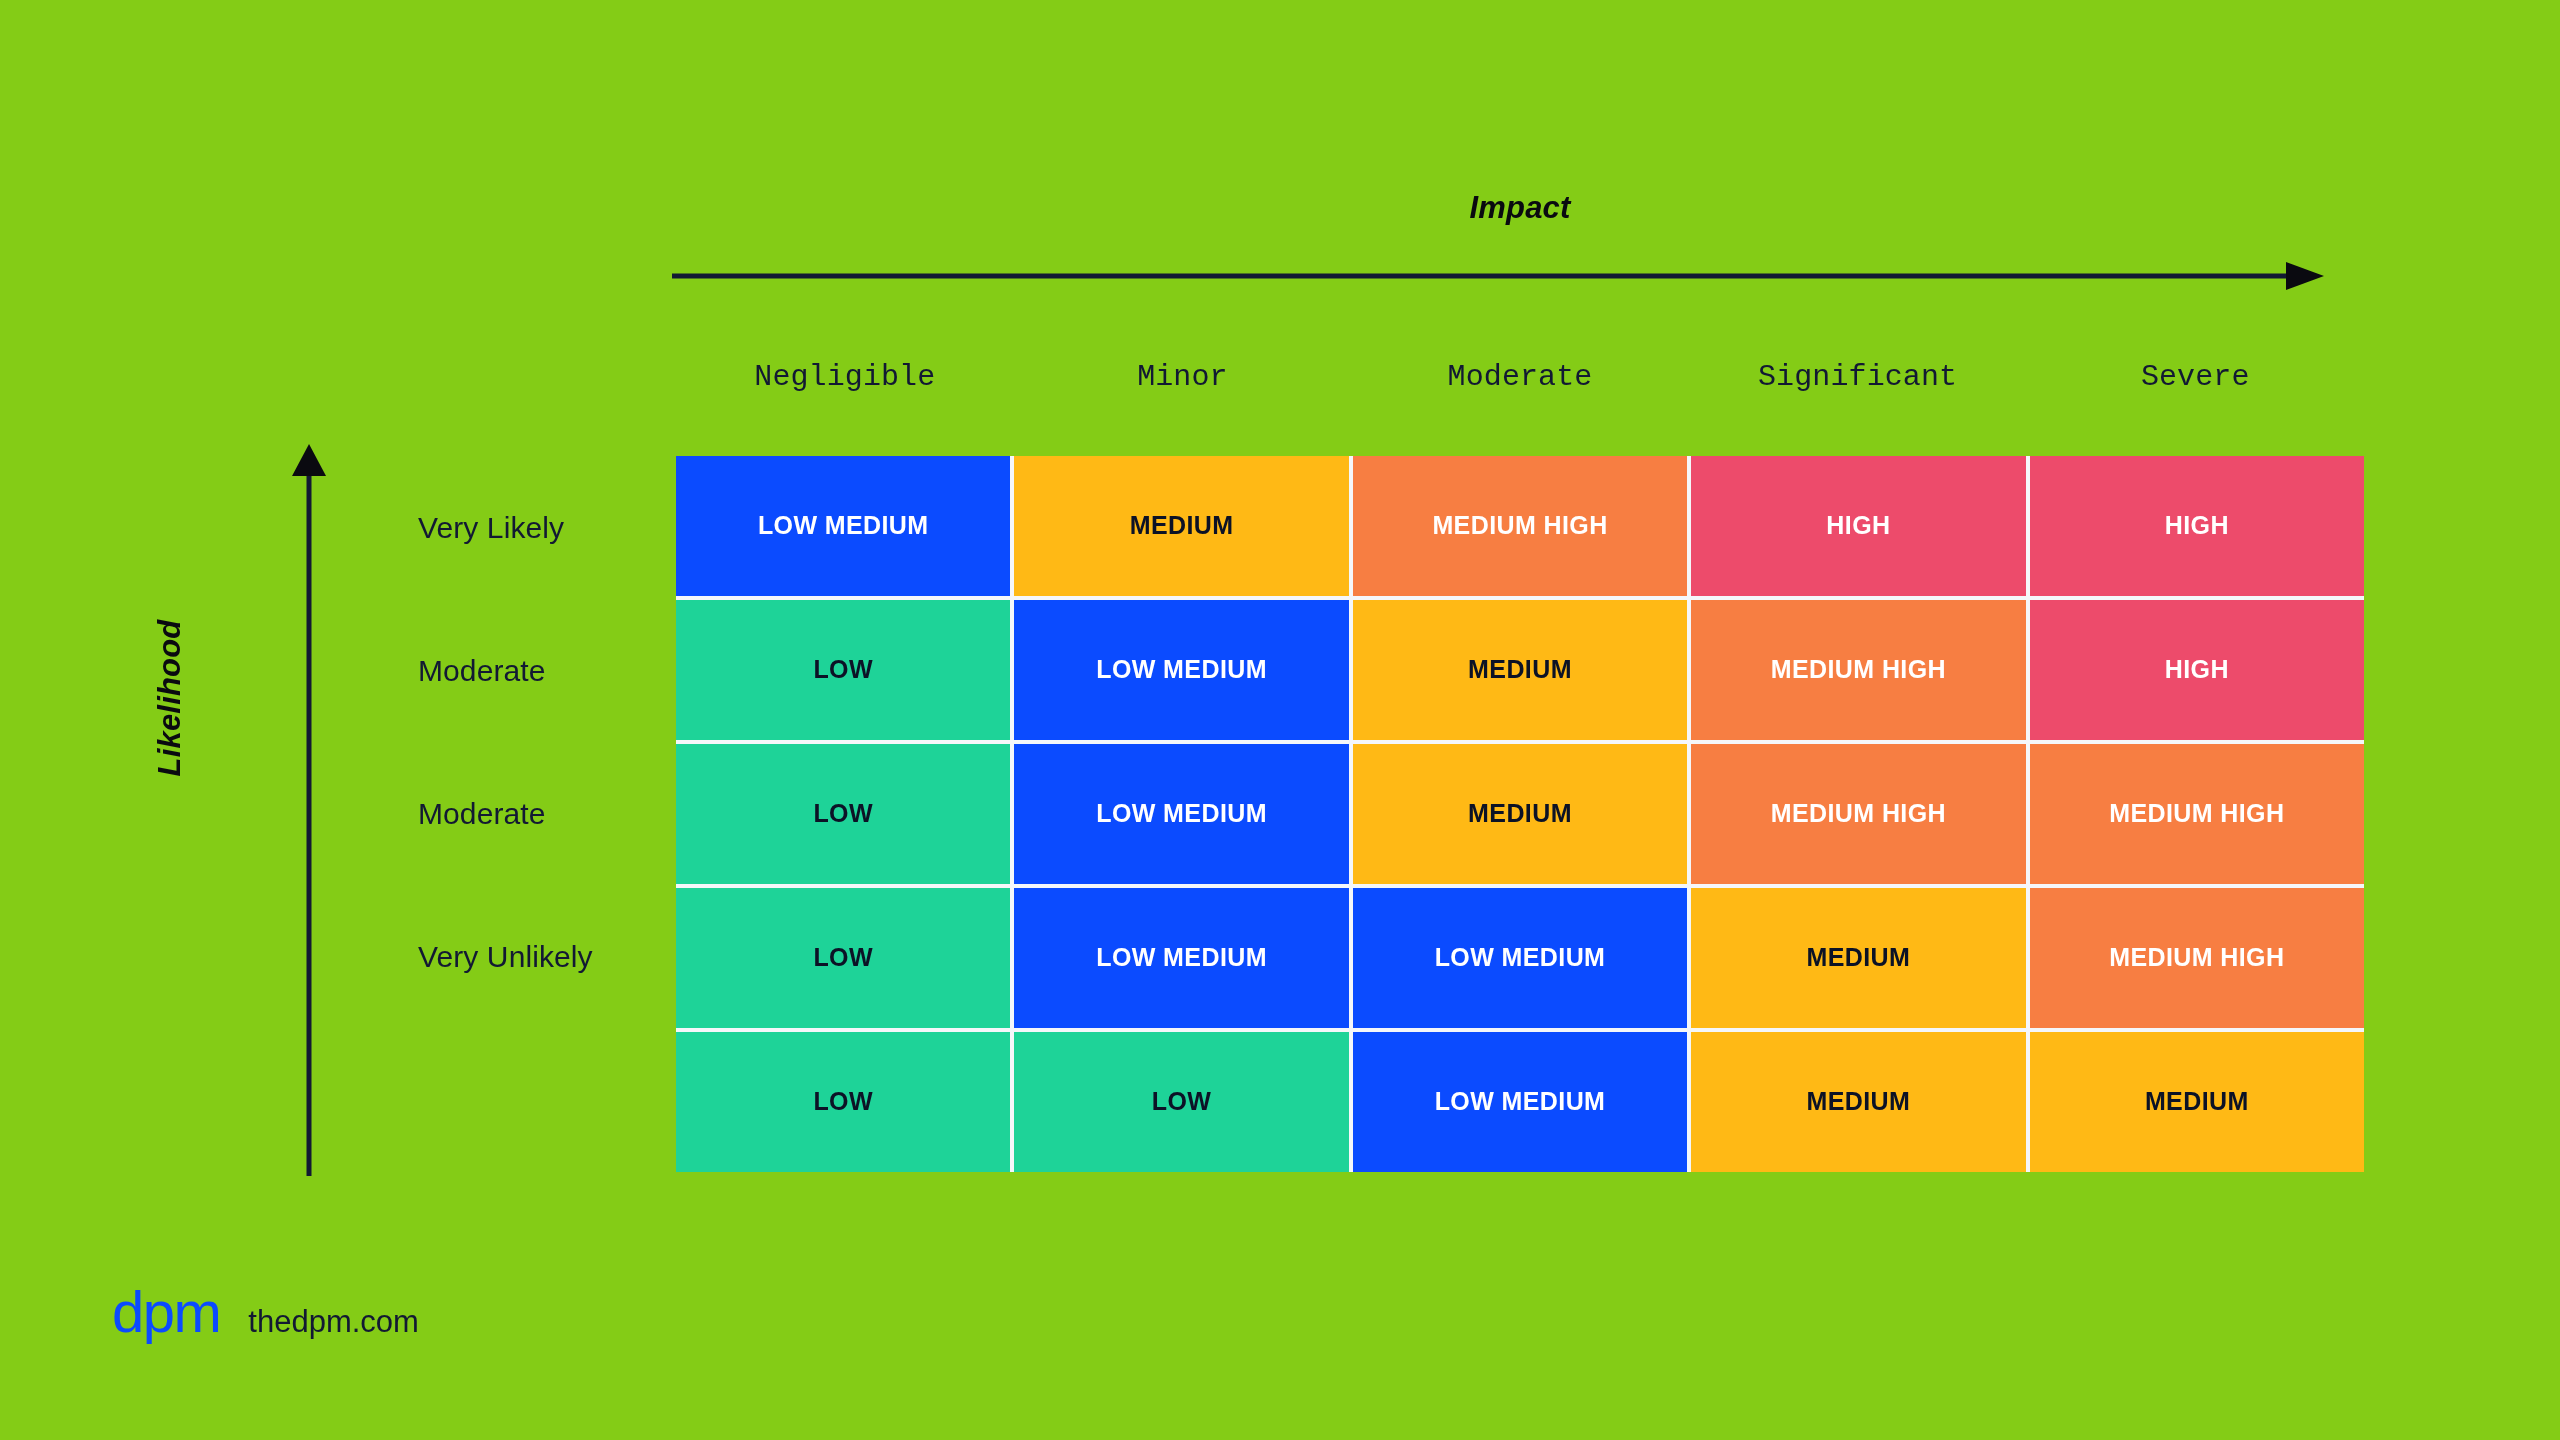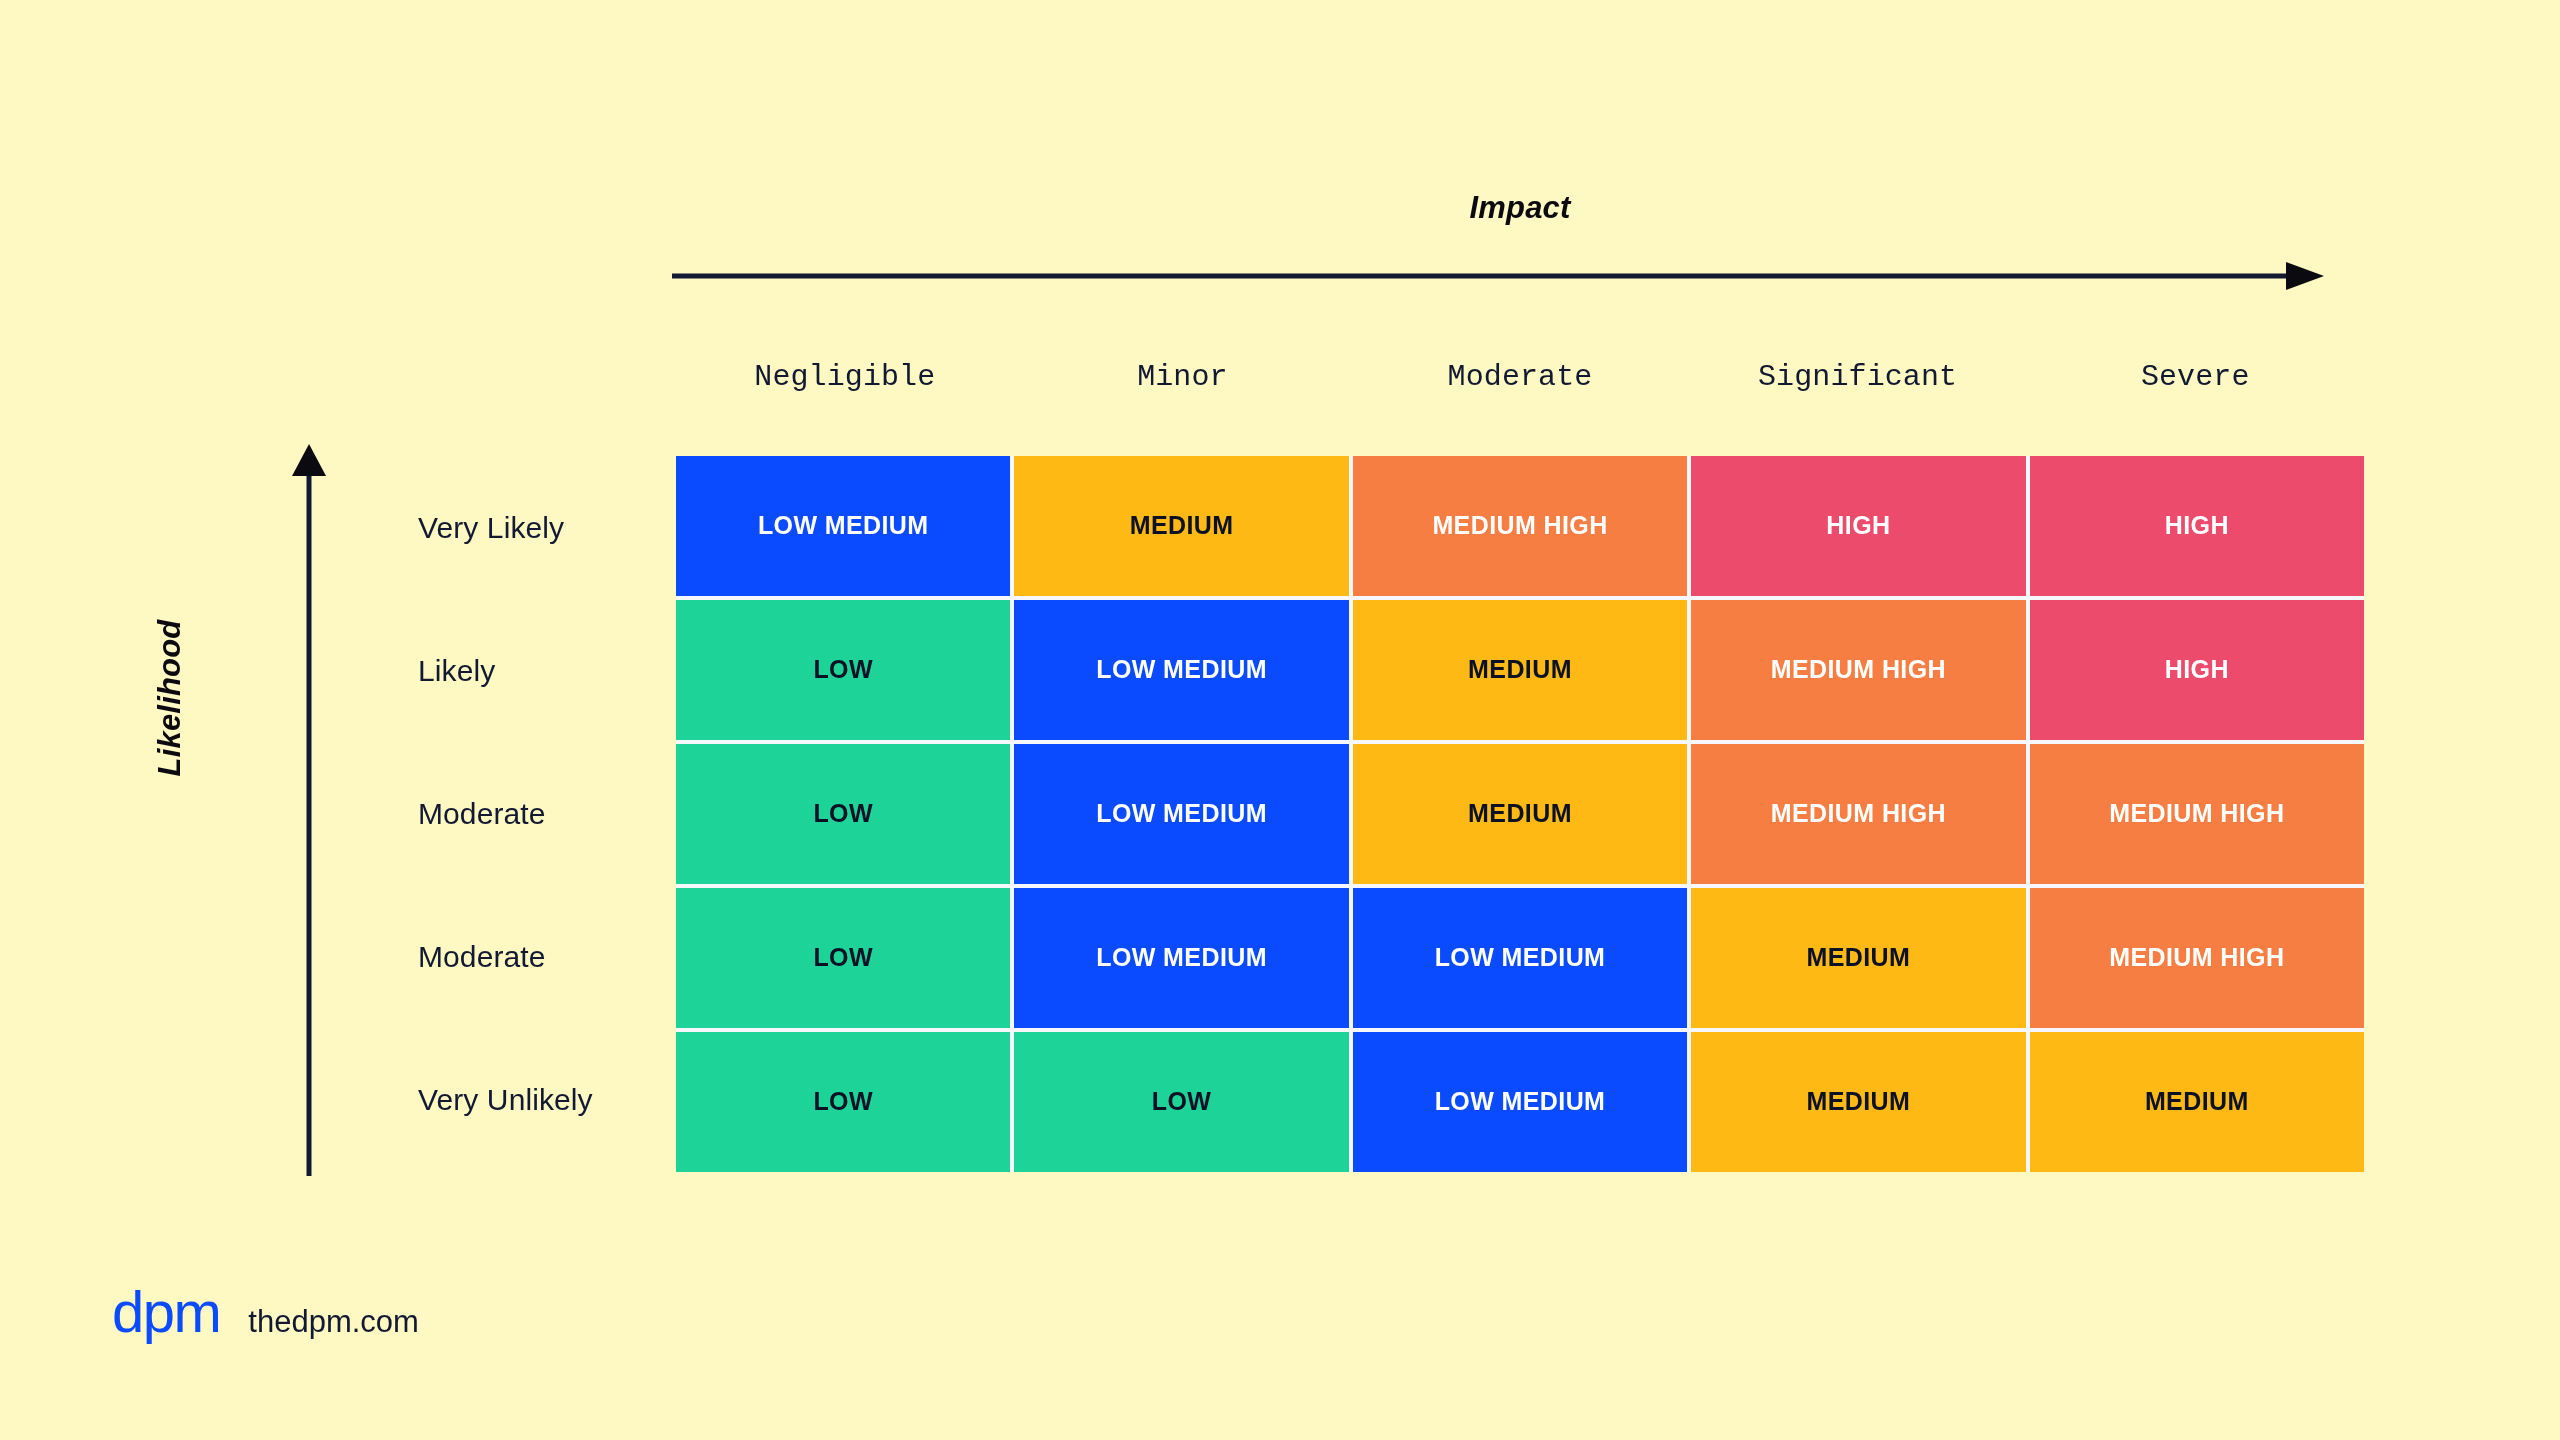--- a/index.html
+++ b/index.html
@@ -9,21 +9,21 @@
     height: 1440px;
     background: #f5f7fa;
     font-family: "Liberation Sans", sans-serif;
     overflow: hidden;
   }
 
   #stage {
     position: relative;
     width: 2560px;
     height: 1440px;
-    background: #fef9c3;
+    background: #84cc16;
   }
 
   
   .impact-title {
     position: absolute;
     left: 676px;
     top: 190px;
     width: 1688px;
     text-align: center;
     font-size: 31px;
@@ -177,21 +177,20 @@
   <div class="col-headers">
     <div class="col-header">Negligible</div>
     <div class="col-header">Minor</div>
     <div class="col-header">Moderate</div>
     <div class="col-header">Significant</div>
     <div class="col-header">Severe</div>
   </div>
 
   <div class="row-labels">
     <div class="row-label">Very Likely</div>
-    <div class="row-label">Likely</div>
     <div class="row-label">Moderate</div>
     <div class="row-label">Moderate</div>
     <div class="row-label">Very Unlikely</div>
   </div>
 
   <div class="matrix" id="matrix">
       <div class="cell" style="background: rgb(11, 75, 255); color: rgb(255, 255, 255);">LOW MEDIUM</div>
       <div class="cell" style="background: rgb(255, 185, 21); color: rgb(12, 18, 38);">MEDIUM</div>
       <div class="cell" style="background: rgb(247, 126, 66); color: rgb(255, 255, 255);">MEDIUM HIGH</div>
       <div class="cell" style="background: rgb(237, 75, 107); color: rgb(255, 255, 255);">HIGH</div>

